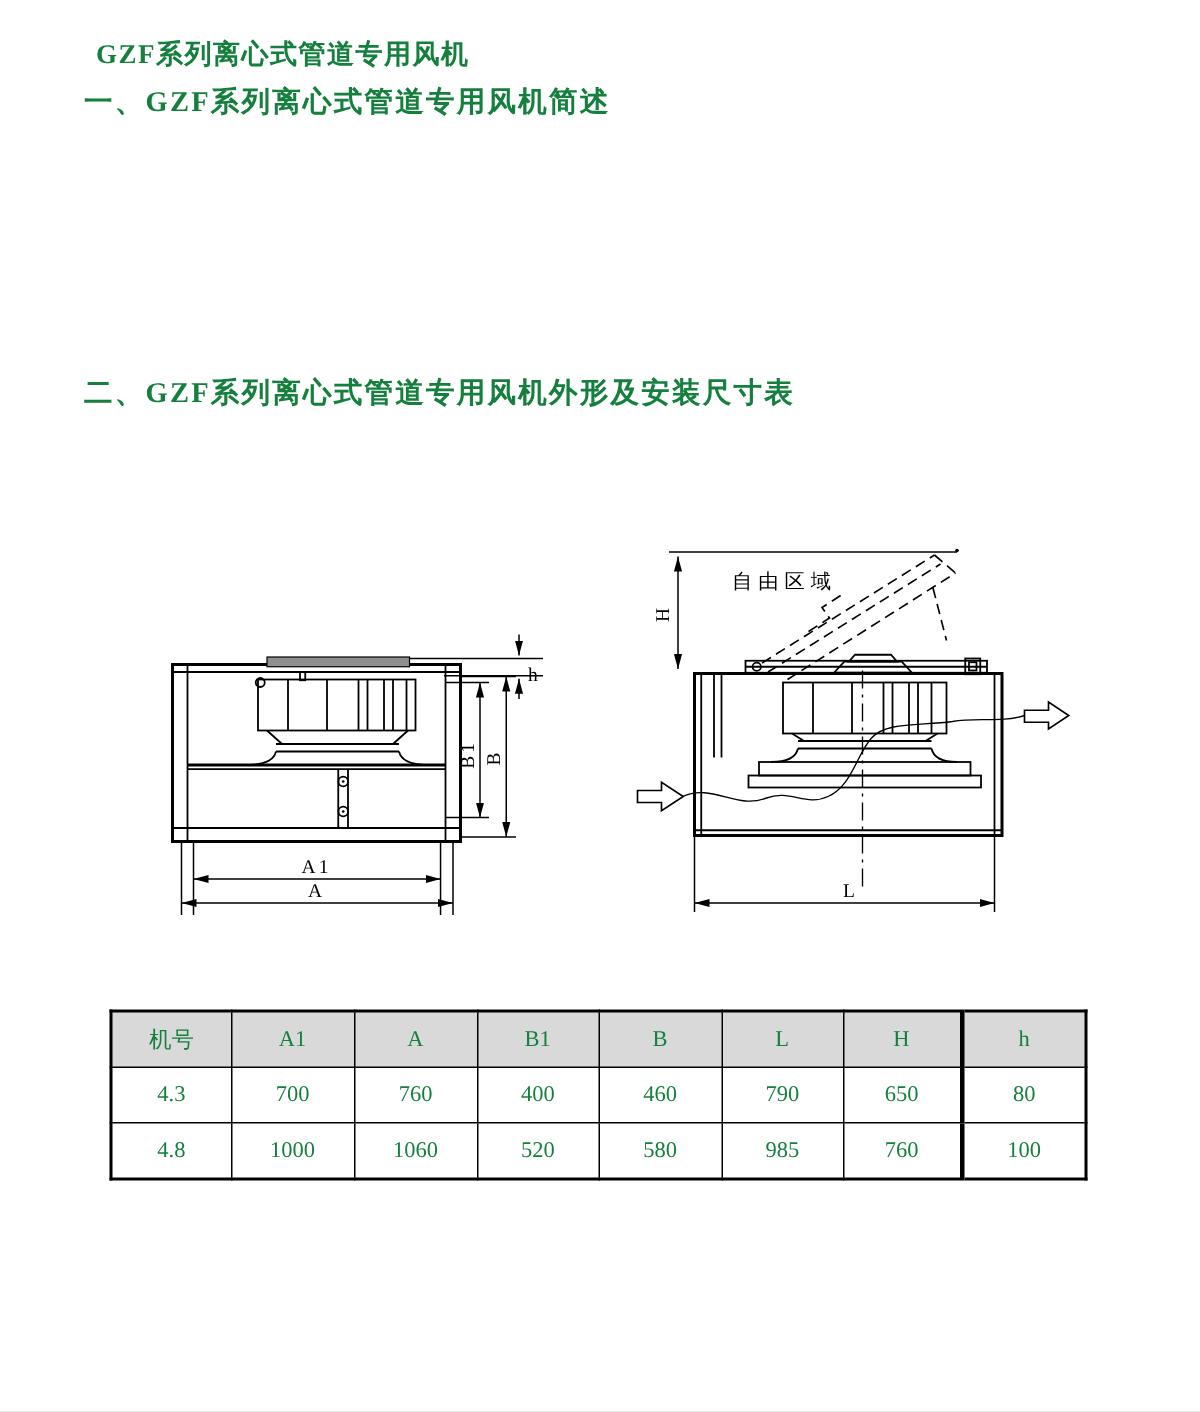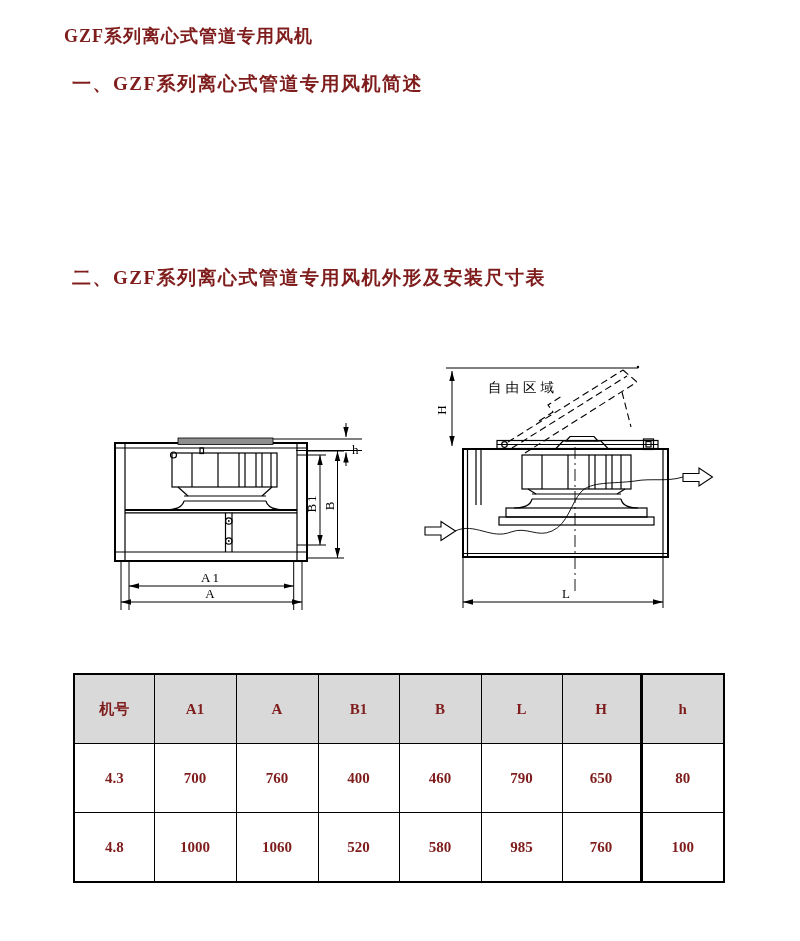--- a/index.html
+++ b/index.html
@@ -1,26 +1,26 @@
 <!DOCTYPE html>
 <html><head>
 <meta charset="utf-8">
 <style>
   html,body{margin:0;padding:0;background:#e8e8e8;}
   .page{
     position:relative;width:800px;height:941px;background:#ffffff;
-    font-family:"Liberation Serif","DejaVu Serif",serif;color:#7f1d1d;
+    font-family:"Liberation Serif","DejaVu Serif",serif;color:#15803d;
     overflow:hidden;margin:0 auto;box-shadow:0 0 4px rgba(0,0,0,.25);
   }
   .doc-title{
     position:absolute;left:64px;top:24px;margin:0;
     font-size:18px;font-weight:bold;letter-spacing:1px;
   }
   .sec-heading{
-    position:absolute;margin:16px;font-size:19px;font-weight:bold;letter-spacing:1.5px;
+    position:absolute;margin:0;font-size:19px;font-weight:bold;letter-spacing:1.5px;
   }
   .sec1{left:56px;top:55px;}
   .sec2{left:56px;top:249px;}
   .body-par{
     position:absolute;left:50px;top:85px;width:700px;margin:0;
     font-size:17px;line-height:28px;letter-spacing:1.6px;
     text-align:justify;text-indent:25px;
   }
   svg{position:absolute;overflow:visible;}
   .svg-left{left:90px;top:355px;}
@@ -33,21 +33,21 @@
   .cable{stroke:#000;fill:none;stroke-width:.9px;}
   .blk-arrow{stroke:#000;fill:#fff;stroke-width:1.1px;}
   .dim-label{font-family:"Liberation Serif","DejaVu Serif",serif;font-size:13px;fill:#000;letter-spacing:2px;}
   .cjk-label{font-family:"Liberation Serif","DejaVu Serif",serif;font-size:13.5px;fill:#000;letter-spacing:4px;}
   .dim-table{
     position:absolute;left:73px;top:673px;width:650px;
     border-collapse:collapse;table-layout:fixed;
     border:2.5px solid #000;font-size:15px;text-align:center;
   }
   .dim-table th,.dim-table td{
-    border:1.5px solid #000;height:36px;font-weight:bold;padding:16px;
+    border:1.5px solid #000;height:36px;font-weight:normal;padding:0;
   }
   .dim-table tr.gray th,.dim-table tr.gray td{background:#d9d9d9;}
   .dim-table .col-h{border-left:3px solid #000;}
 </style>
 </head>
 <body>
 
 <div class="page">
 
   <h1 class="doc-title">GZF系列离心式管道专用风机</h1>

